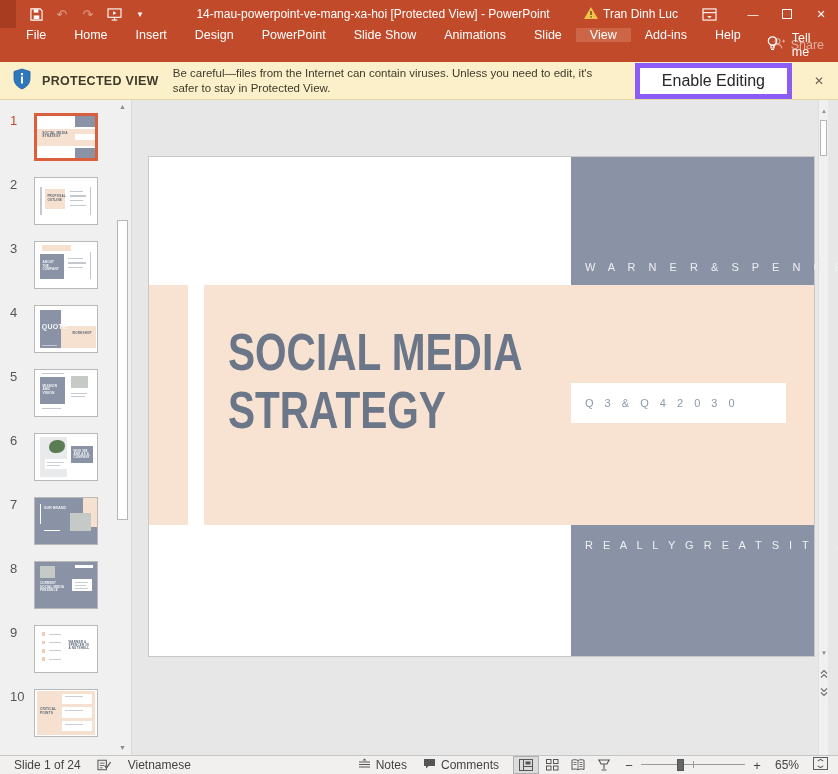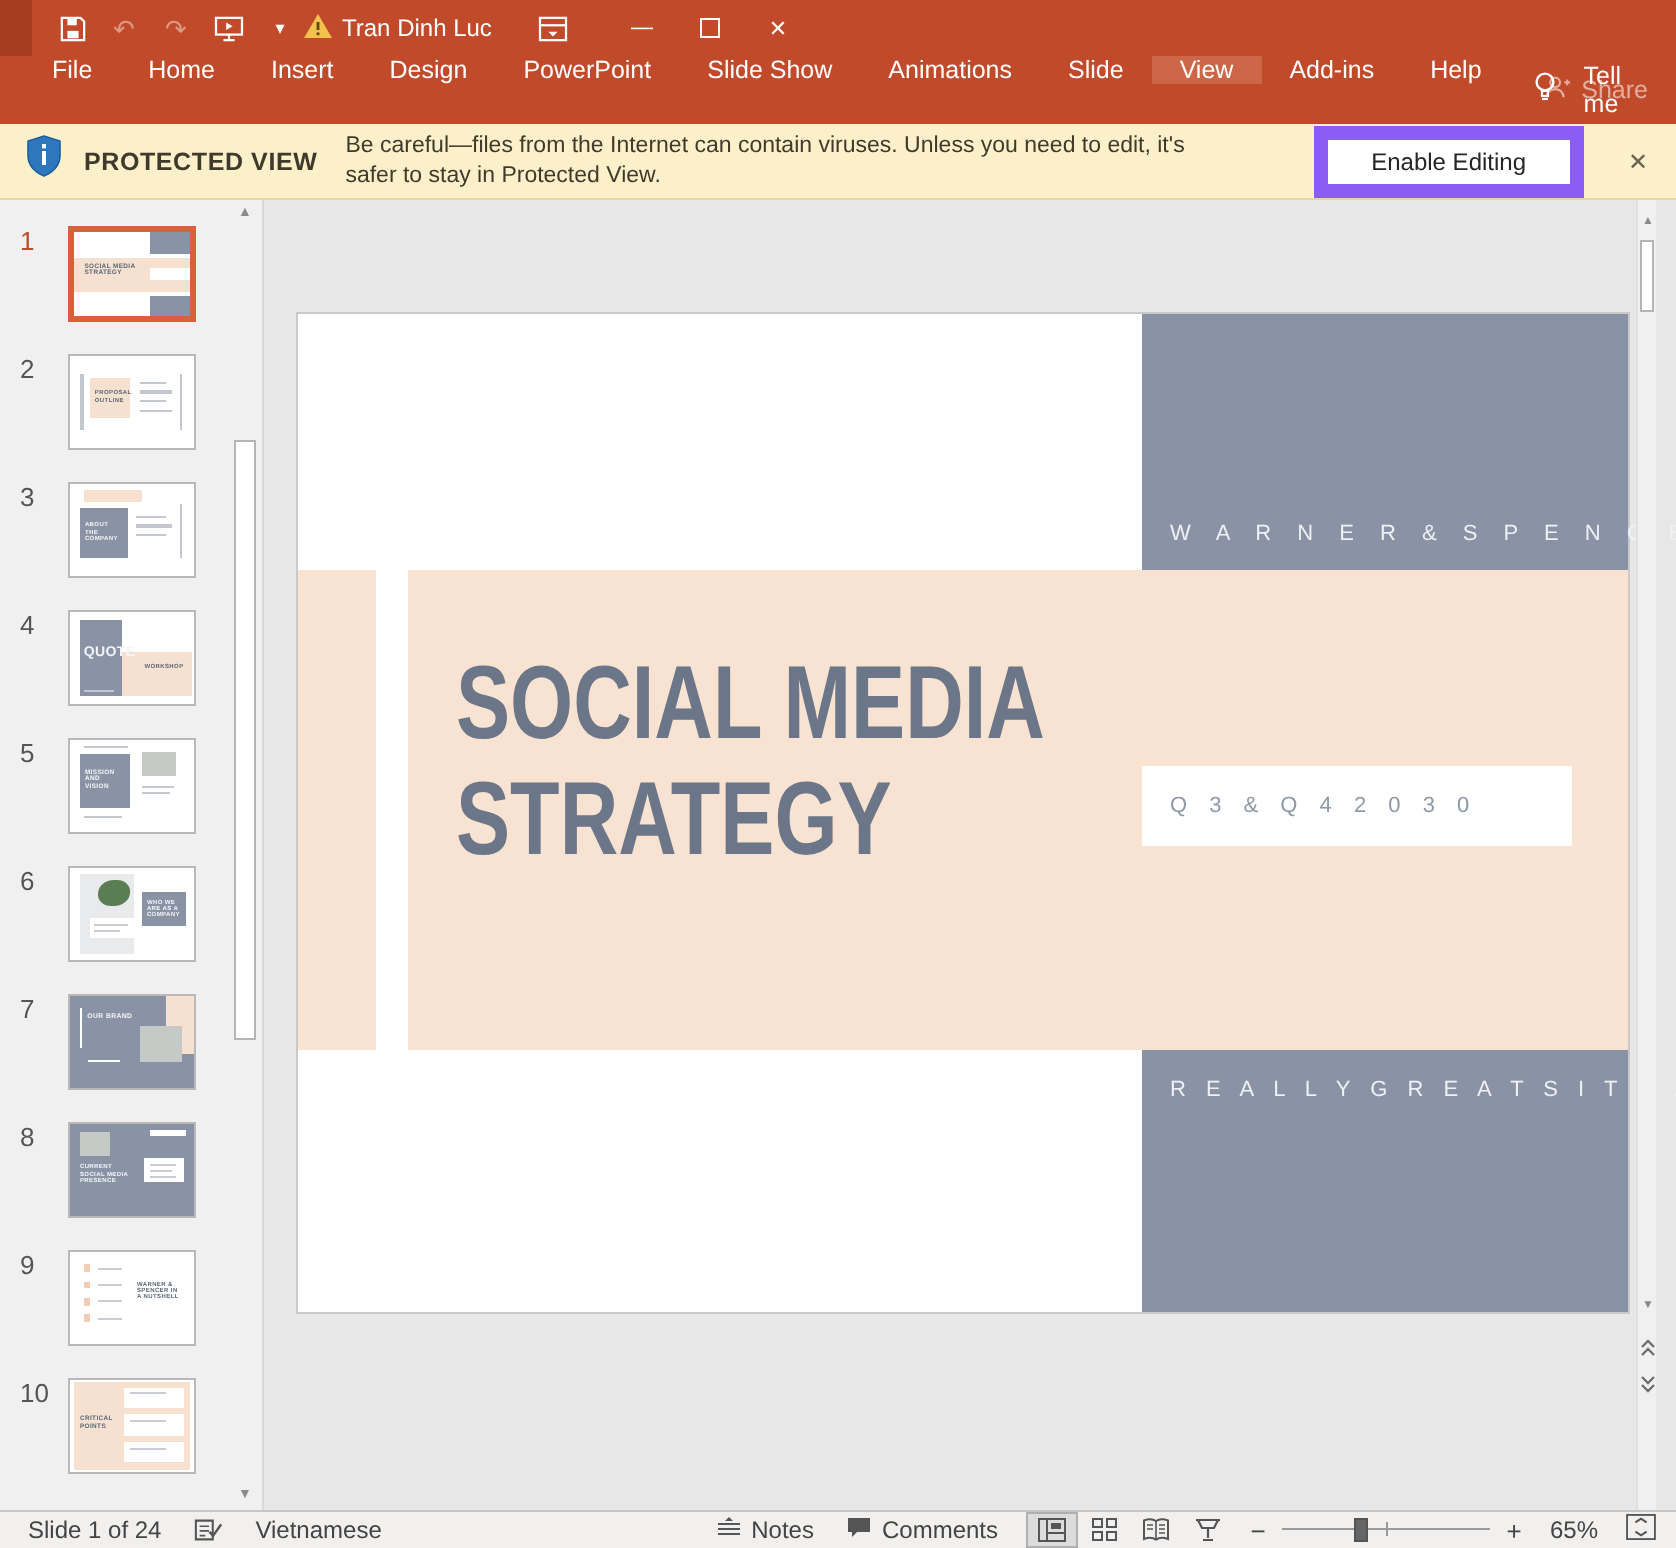--- a/index.html
+++ b/index.html
@@ -35,22 +35,22 @@
   .share { position:absolute; right:14px; top:0; height:34px; display:flex; align-items:center;
     gap:6px; color:rgba(255,255,255,0.55); }
 
   
   .banner { position:absolute; left:0; top:62px; width:838px; height:38px;
     background:#fbf0c9; border-bottom:1px solid #e3d7a8; display:flex; align-items:center; }
   .shield { margin:0 10px 0 12px; flex:0 0 auto; }
   .banner-label { font-size:12.5px; font-weight:bold; color:#3f3a2c; letter-spacing:0.3px;
     margin-right:14px; white-space:nowrap; }
   .banner-msg { font-size:11.5px; color:#3f3a2c; line-height:1.3; max-width:430px; }
-  .enable-btn { margin-left:auto; margin-right:18px; background:#fff; border:7px solid #8b5cf6;
-    font-size:12px; color:#262626; padding:4px 22px; white-space:nowrap;
+  .enable-btn { margin-left:auto; margin-right:18px; background:#fff; border:5px solid #8b5cf6;
+    font-size:16px; color:#262626; padding:4px 22px; white-space:nowrap;
     font-family:"Liberation Sans", sans-serif; }
   .banner-close { margin-right:10px; color:#6b6455; font-size:12px; width:18px; text-align:center; }
 
   
   .content { position:absolute; left:0; top:100px; width:838px; height:655px; display:flex; }
 
   
   .thumb-panel { position:relative; width:132px; height:655px; background:#f0f0f0;
     border-right:1px solid #d8d8d8; overflow:hidden; }
   .thumb-list { position:absolute; left:0; top:0; width:116px; padding-top:13px; }
@@ -139,20 +139,21 @@
       <div class="qat-btn">
         <svg width="15" height="13" viewBox="0 0 16 14">
             <rect x="1" y="1" width="14" height="9" fill="none" stroke="#fff" stroke-width="1.2"></rect>
             <path d="M6.5 3.5v4l3.5-2z" fill="#fff"></path>
             <path d="M5 13h6" stroke="#fff" stroke-width="1.2"></path>
             <path d="M8 10v3" stroke="#fff" stroke-width="1.2"></path>
           </svg>
       </div>
       <div class="qat-btn" style="font-size:9px;">▾</div>
     </div>
+    <div class="title-text">14-mau-powerpoint-ve-mang-xa-hoi [Protected View]  -  PowerPoint</div>
     <div class="tb-right">
       <div class="user-chip">
         <span class="warn-tri">
           <svg width="14" height="12" viewBox="0 0 14 12">
               <path d="M7 0L14 12H0z" fill="#f2c24c"></path>
               <rect x="6.3" y="4" width="1.4" height="4" fill="#5d4a12"></rect>
               <rect x="6.3" y="9.2" width="1.4" height="1.4" fill="#5d4a12"></rect>
             </svg>
         </span>
         <span>Tran Dinh Luc</span>

